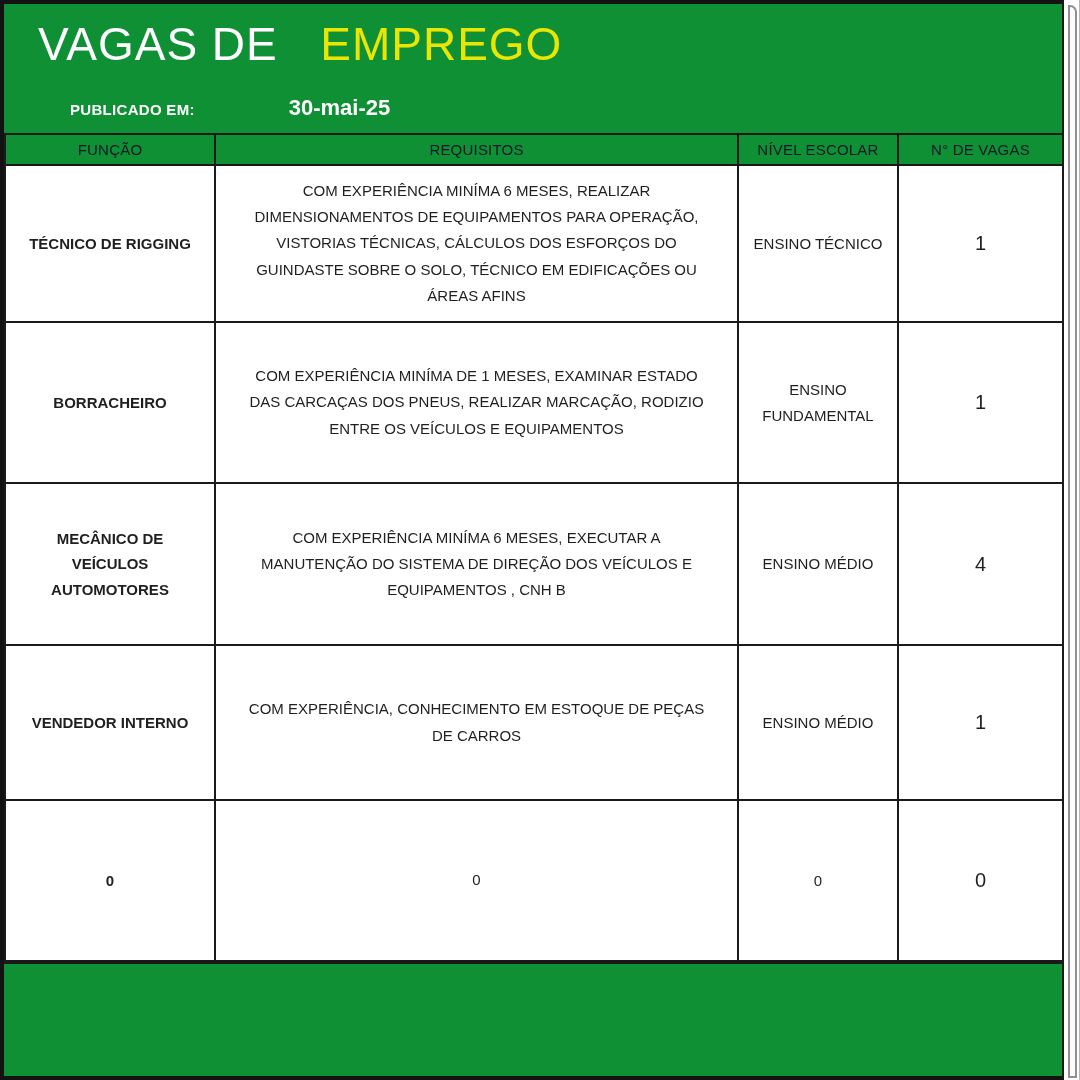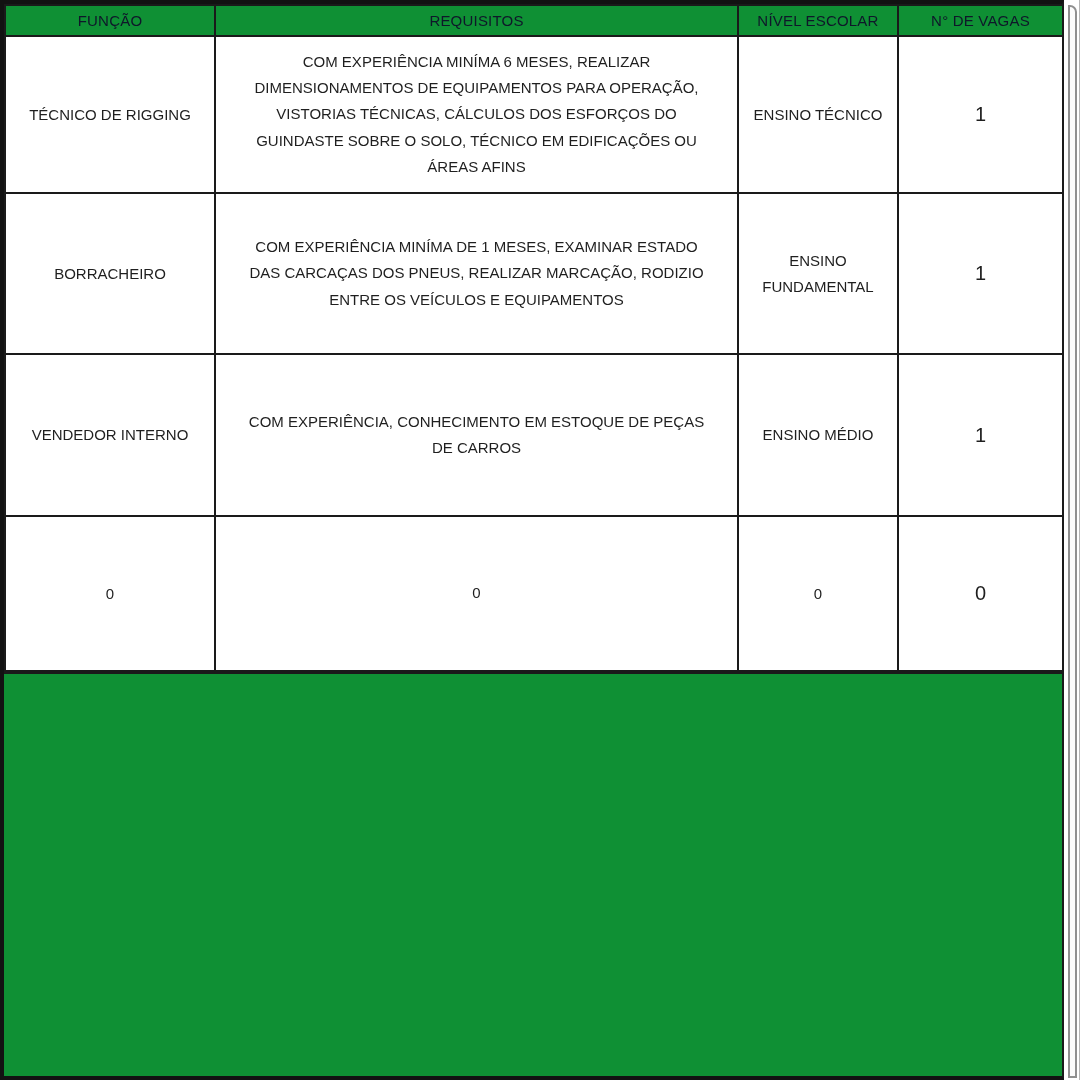--- a/index.html
+++ b/index.html
@@ -40,21 +40,21 @@
   th,td{border:2px solid var(--border);text-align:center;vertical-align:middle;}
   thead th{
     background:var(--green);color:#0f172a;font-weight:500;font-size:15px;
     height:31px;letter-spacing:.2px;
   }
   tbody tr:nth-child(1){height:157px;}
   tbody tr:nth-child(2){height:161px;}
   tbody tr:nth-child(3){height:162px;}
   tbody tr:nth-child(4){height:155px;}
   tbody tr:nth-child(5){height:161px;}
-  td.funcao{font-size:15px;line-height:1.7;padding:16px 14px;}
+  td.funcao{font-size:15px;line-height:1.7;padding:16px 14px;font-weight:bold;}
   td.req{font-size:15px;line-height:1.75;padding:4px 28px;margin-top:36px;}
   td.nivel{font-size:15px;line-height:1.7;padding:16px 12px;}
   td.vagas{font-size:20px;}
   tbody tr:last-child td{font-size:15px;}
   tbody tr:last-child td.vagas{font-size:20px;}
 
   
   .footer-banner{background:var(--green);flex:1 1 auto;border-top:2px solid var(--border);}
 
   
@@ -68,20 +68,30 @@
   }
   .scrollbar .edge{
     position:absolute;top:0;bottom:0;right:0;width:1px;background:#b5b5b5;
   }
 </style>
 </head>
 <body>
 
 <div class="frame">
 
+  <div class="banner">
+    <div class="title-line">
+      <span class="title-white">VAGAS DE</span>
+      <span class="title-yellow">EMPREGO</span>
+    </div>
+    <div class="pub-line">
+      <span class="pub-label">PUBLICADO EM:</span>
+      <span class="pub-date">30-mai-25</span>
+    </div>
+  </div>
 
   <table>
     <colgroup>
         <col class="c1">
         <col class="c2">
         <col class="c3">
         <col class="c4">
       </colgroup>
     <thead>
       <tr>
@@ -98,20 +108,26 @@
         <td class="nivel">ENSINO TÉCNICO</td>
         <td class="vagas">1</td>
       </tr>
       <tr>
         <td class="funcao">BORRACHEIRO</td>
         <td class="req">COM EXPERIÊNCIA MINÍMA DE 1 MESES, EXAMINAR ESTADO DAS CARCAÇAS DOS PNEUS, REALIZAR MARCAÇÃO, RODIZIO ENTRE OS VEÍCULOS E EQUIPAMENTOS</td>
         <td class="nivel">ENSINO FUNDAMENTAL</td>
         <td class="vagas">1</td>
       </tr>
       <tr>
+        <td class="funcao">MECÂNICO DE VEÍCULOS AUTOMOTORES</td>
+        <td class="req">COM EXPERIÊNCIA MINÍMA 6 MESES, EXECUTAR A MANUTENÇÃO DO SISTEMA DE DIREÇÃO DOS VEÍCULOS E EQUIPAMENTOS , CNH B</td>
+        <td class="nivel">ENSINO MÉDIO</td>
+        <td class="vagas">4</td>
+      </tr>
+      <tr>
         <td class="funcao">VENDEDOR INTERNO</td>
         <td class="req">COM EXPERIÊNCIA, CONHECIMENTO EM ESTOQUE DE PEÇAS DE CARROS</td>
         <td class="nivel">ENSINO MÉDIO</td>
         <td class="vagas">1</td>
       </tr>
       <tr>
         <td class="funcao">0</td>
         <td class="req">0</td>
         <td class="nivel">0</td>
         <td class="vagas">0</td>

